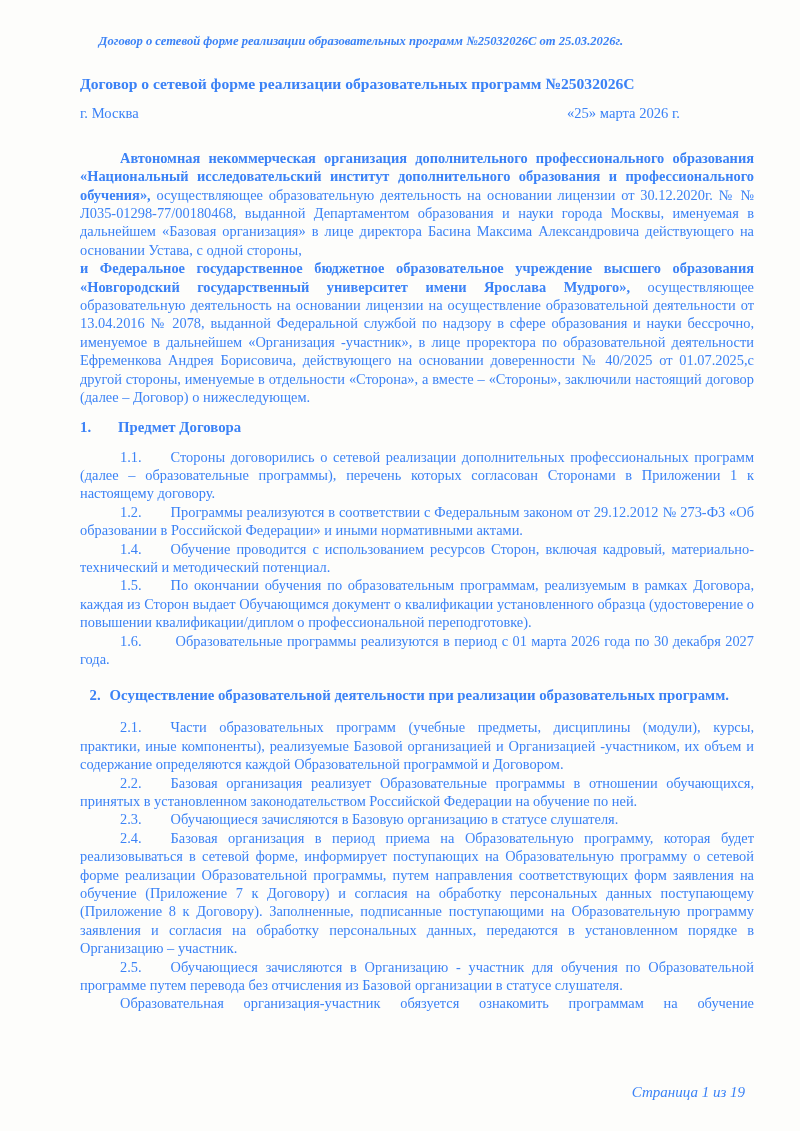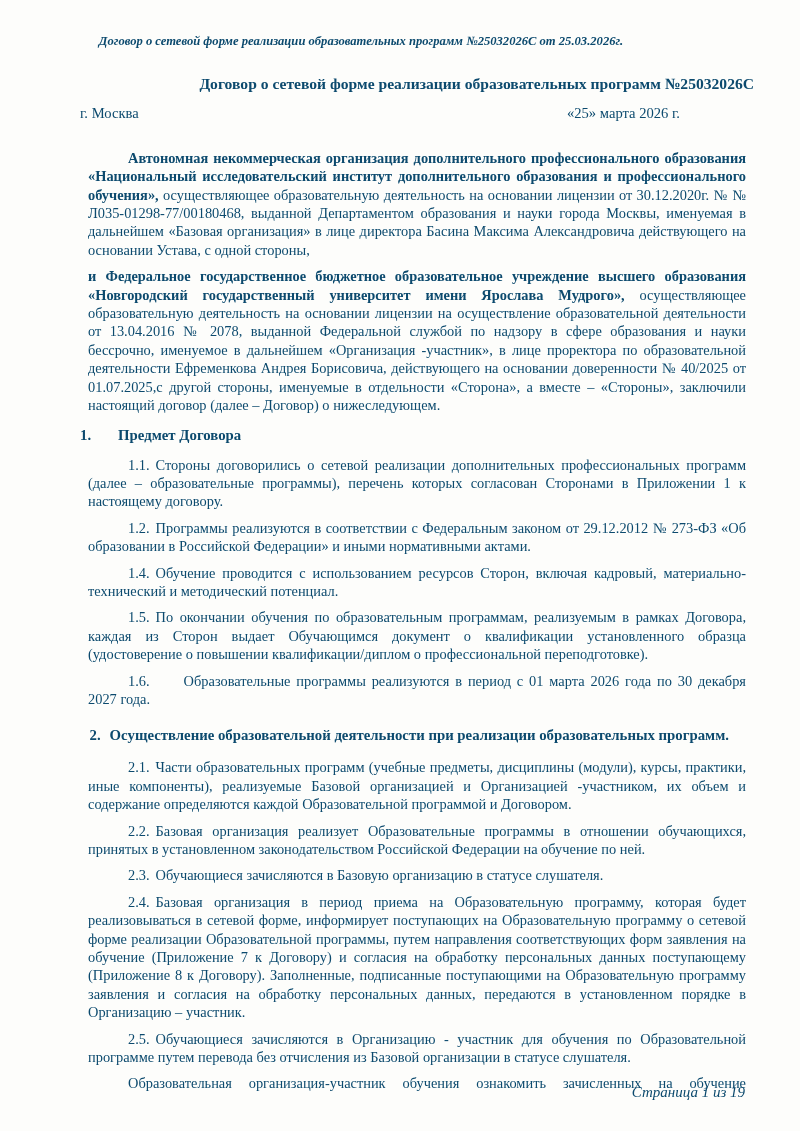--- a/index.html
+++ b/index.html
@@ -7,57 +7,57 @@
     padding: 0;
     background: #e9e9e7;
   }
   .page {
     position: relative;
     width: 800px;
     height: 1131px;
     margin: 0 auto;
     box-sizing: border-box;
     background: #fdfdfb;
-    color: #0c4a6e;
+    color: #3b82f6;
     font-family: "Liberation Serif", "DejaVu Serif", serif;
     font-size: 14.4px;
     line-height: 18.4px;
     padding: 32px 46px 24px 80px;
     overflow: hidden;
   }
   .running-header {
     text-align: center;
     font-style: italic;
     font-weight: 600;
     font-size: 12.6px;
     margin-right: 112px;
     white-space: nowrap;
   }
   .doc-title {
     margin: 24px 0 0 0;
-    text-align: right;
+    text-align: left;
     font-weight: bold;
     font-size: 15.6px;
     line-height: 19px;
   }
   .place-date {
     margin-top: 11px;
     display: flex;
     justify-content: space-between;
     padding-right: 74px;
     font-size: 14.6px;
     gap: 8px;
   }
   .para {
-    margin: 8px;
+    margin: 0;
     text-align: justify;
   }
   .indent { text-indent: 40px; }
   .preamble-start { margin-top: 26px; }
-  .num { padding-right: 6px; }
+  .num { padding-right: 29px; }
   .num-wide { padding-right: 34px; }
   .sec-heading {
     margin: 11px 0 11px 0;
     font-weight: bold;
     font-size: 14.8px;
     line-height: 19px;
   }
   .sec-heading .sec-num { margin-right: 27px; }
   .sec-heading.sec2 {
     margin: 18px auto 13px auto;
@@ -102,17 +102,17 @@
   <p class="para indent"><span class="num num-wide">1.6.</span><span>Образовательные программы реализуются в период с 01 марта 2026 года по 30 декабря 2027 года.</span></p>
 
   <p class="sec-heading sec2"><span class="sec-num">2.</span><span>Осуществление образовательной деятельности при реализации образовательных программ.</span></p>
 
   <p class="para indent"><span class="num">2.1.</span><span>Части образовательных программ (учебные предметы, дисциплины (модули), курсы, практики, иные компоненты), реализуемые Базовой организацией и Организацией -участником, их объем и содержание определяются каждой Образовательной программой и Договором.</span></p>
   <p class="para indent"><span class="num">2.2.</span><span>Базовая организация реализует Образовательные программы в отношении обучающихся, принятых в установленном законодательством Российской Федерации на обучение по ней.</span></p>
   <p class="para indent"><span class="num">2.3.</span><span>Обучающиеся зачисляются в Базовую организацию в статусе слушателя.</span></p>
   <p class="para indent"><span class="num">2.4.</span><span>Базовая организация в период приема на Образовательную программу, которая будет реализовываться в сетевой форме, информирует поступающих на Образовательную программу о сетевой форме реализации Образовательной программы, путем направления соответствующих форм заявления на обучение (Приложение 7 к Договору) и согласия на обработку персональных данных поступающему (Приложение 8 к Договору). Заполненные, подписанные поступающими на Образовательную программу заявления и согласия на обработку персональных данных, передаются в установленном порядке в Организацию – участник.</span></p>
   <p class="para indent"><span class="num">2.5.</span><span>Обучающиеся зачисляются в Организацию - участник для обучения по Образовательной программе путем перевода без отчисления из Базовой организации в статусе слушателя.</span></p>
 
-  <p class="para indent force-just">Образовательная организация-участник обучения ознакомить зачисленных на обучение</p>
+  <p class="para indent force-just">Образовательная организация-участник обязуется ознакомить программам на обучение</p>
 
   <div class="page-footer">Страница 1 из 19</div>
 
 </div>
 
 </body></html>

